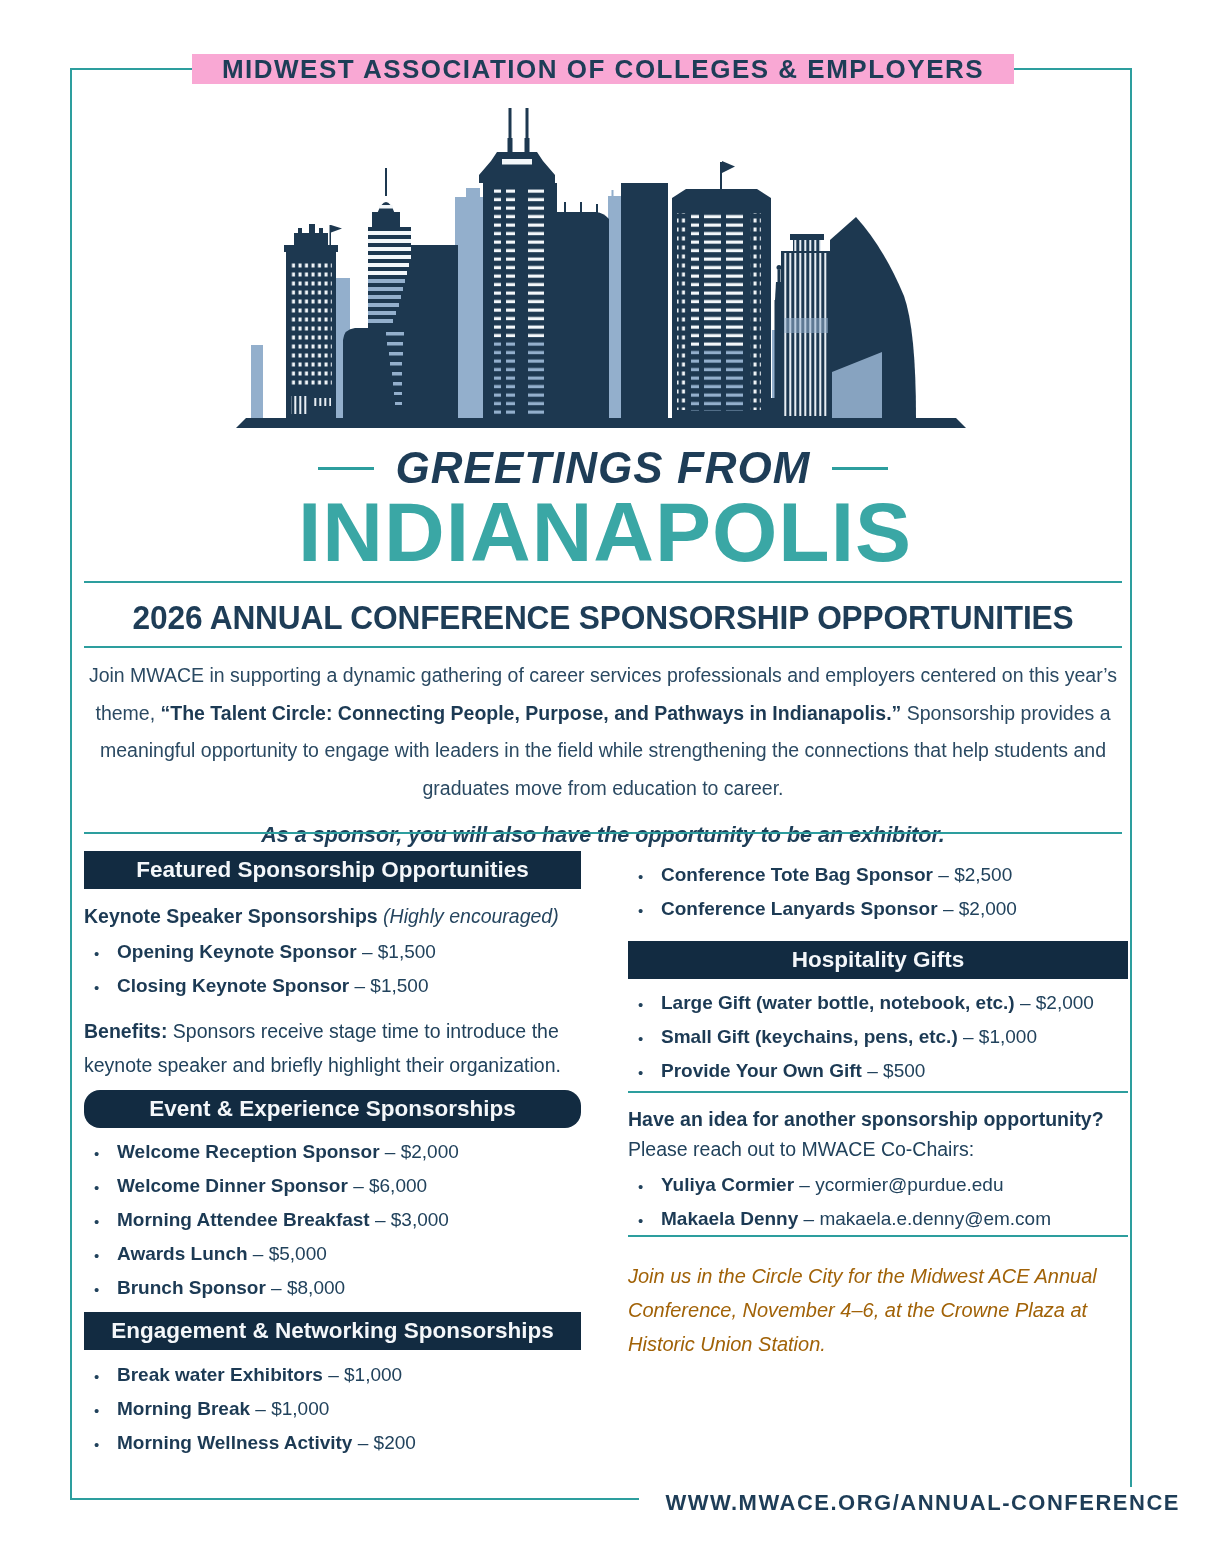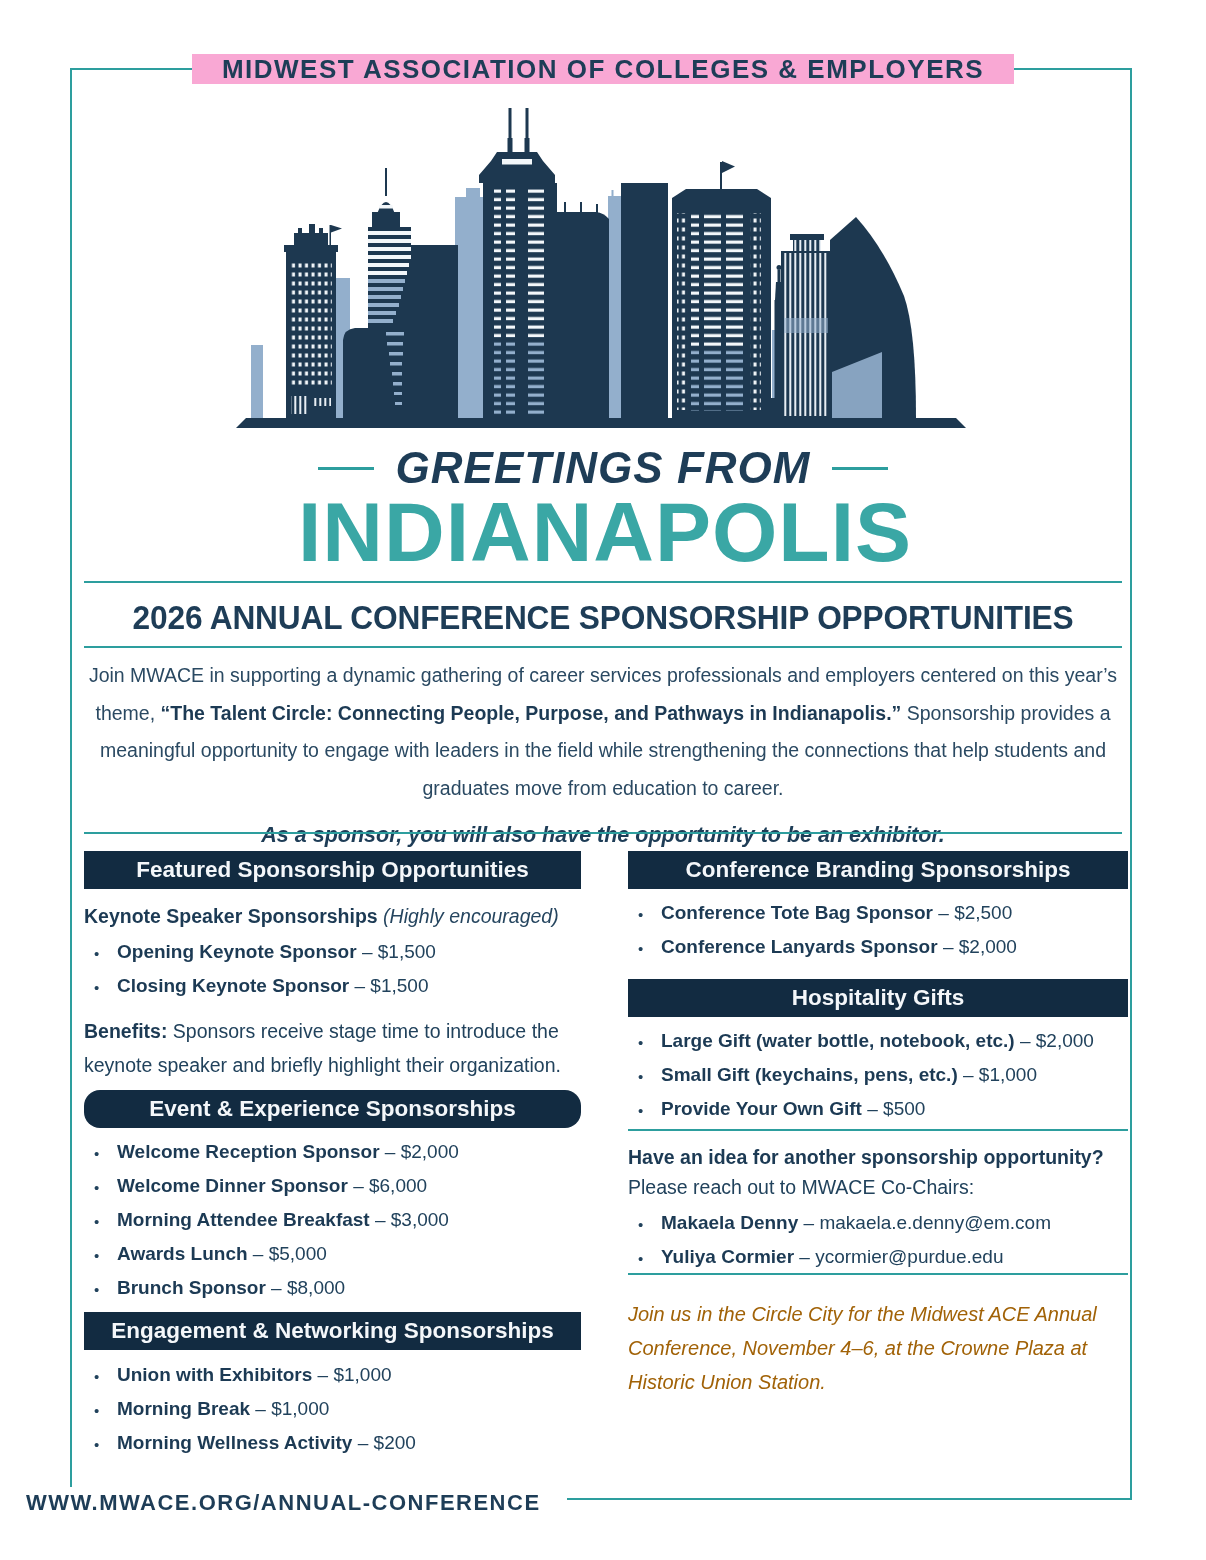--- a/index.html
+++ b/index.html
@@ -62,21 +62,21 @@
   .benefits { margin-top:18px; font-size:19.5px; line-height:34px; color:#21425C; }
 
   .thr { height:2px; background:#2D9E9E; }
   .thr.t1 { margin-top:10px; } .thr.t2 { margin-top:6px; }
 
   .q   { margin-top:14px; font-size:19.5px; line-height:24px; white-space:nowrap; }
   .sub { margin-top:6px;  font-size:19.5px; line-height:24px; color:#21425C; }
 
   .closing { margin-top:22px; font-size:20px; line-height:34px; font-style:italic; color:#a16207; }
 
-  .footer { position:absolute; top:1487px; left:0; right:0; text-align:left; z-index:2; }
+  .footer { position:absolute; top:1487px; left:0; right:0; text-align:right; z-index:2; }
   .footer span { display:inline-block; background:#fff; padding:0 26px; font-size:22px;
                  font-weight:700; letter-spacing:1.5px; color:#1E3D57; line-height:32px; }
 </style>
 </head>
 <body>
 
 <div class="page">
   <div class="frame"></div>
 
   <div class="brand">
@@ -237,44 +237,43 @@
     <div class="bar mt">Event &amp; Experience Sponsorships</div>
     <ul class="blist">
         <li><span class="bold">Welcome Reception Sponsor</span><span> – $2,000</span></li>
         <li><span class="bold">Welcome Dinner Sponsor</span><span> – $6,000</span></li>
         <li><span class="bold">Morning Attendee Breakfast</span><span> – $3,000</span></li>
         <li><span class="bold">Awards Lunch</span><span> – $5,000</span></li>
         <li><span class="bold">Brunch Sponsor</span><span> – $8,000</span></li>
       </ul>
     <div class="bar mt3">Engagement &amp; Networking Sponsorships</div>
     <ul class="blist mtop">
-        <li><span class="bold">Union with Exhibitors</span><span> – $1,000</span></li>
+        <li><span class="bold">Break water Exhibitors</span><span> – $1,000</span></li>
         <li><span class="bold">Morning Break</span><span> – $1,000</span></li>
         <li><span class="bold">Morning Wellness Activity</span><span> – $200</span></li>
       </ul>
   </div>
 
   <div class="col col-right">
-    <div class="bar">Conference Branding Sponsorships</div>
     <ul class="blist">
         <li><span class="bold">Conference Tote Bag Sponsor</span><span> – $2,500</span></li>
         <li><span class="bold">Conference Lanyards Sponsor</span><span> – $2,000</span></li>
       </ul>
     <div class="bar mt2">Hospitality Gifts</div>
     <ul class="blist">
         <li><span class="bold">Large Gift (water bottle, notebook, etc.)</span><span> – $2,000</span></li>
         <li><span class="bold">Small Gift (keychains, pens, etc.)</span><span> – $1,000</span></li>
         <li><span class="bold">Provide Your Own Gift</span><span> – $500</span></li>
       </ul>
     <div class="thr t1"></div>
     <p class="q bold">Have an idea for another sponsorship opportunity?</p>
     <p class="sub">Please reach out to MWACE Co-Chairs:</p>
     <ul class="blist">
+        <li><span class="bold">Yuliya Cormier</span><span> – ycormier@purdue.edu</span></li>
         <li><span class="bold">Makaela Denny</span><span> – makaela.e.denny@em.com</span></li>
-        <li><span class="bold">Yuliya Cormier</span><span> – ycormier@purdue.edu</span></li>
       </ul>
     <div class="thr t2"></div>
     <p class="closing">Join us in the Circle City for the Midwest ACE Annual Conference, November 4–6, at the Crowne Plaza at Historic Union Station.</p>
   </div>
 
   <div class="footer">
     <span>WWW.MWACE.ORG/ANNUAL-CONFERENCE</span>
   </div>
 </div>
 

